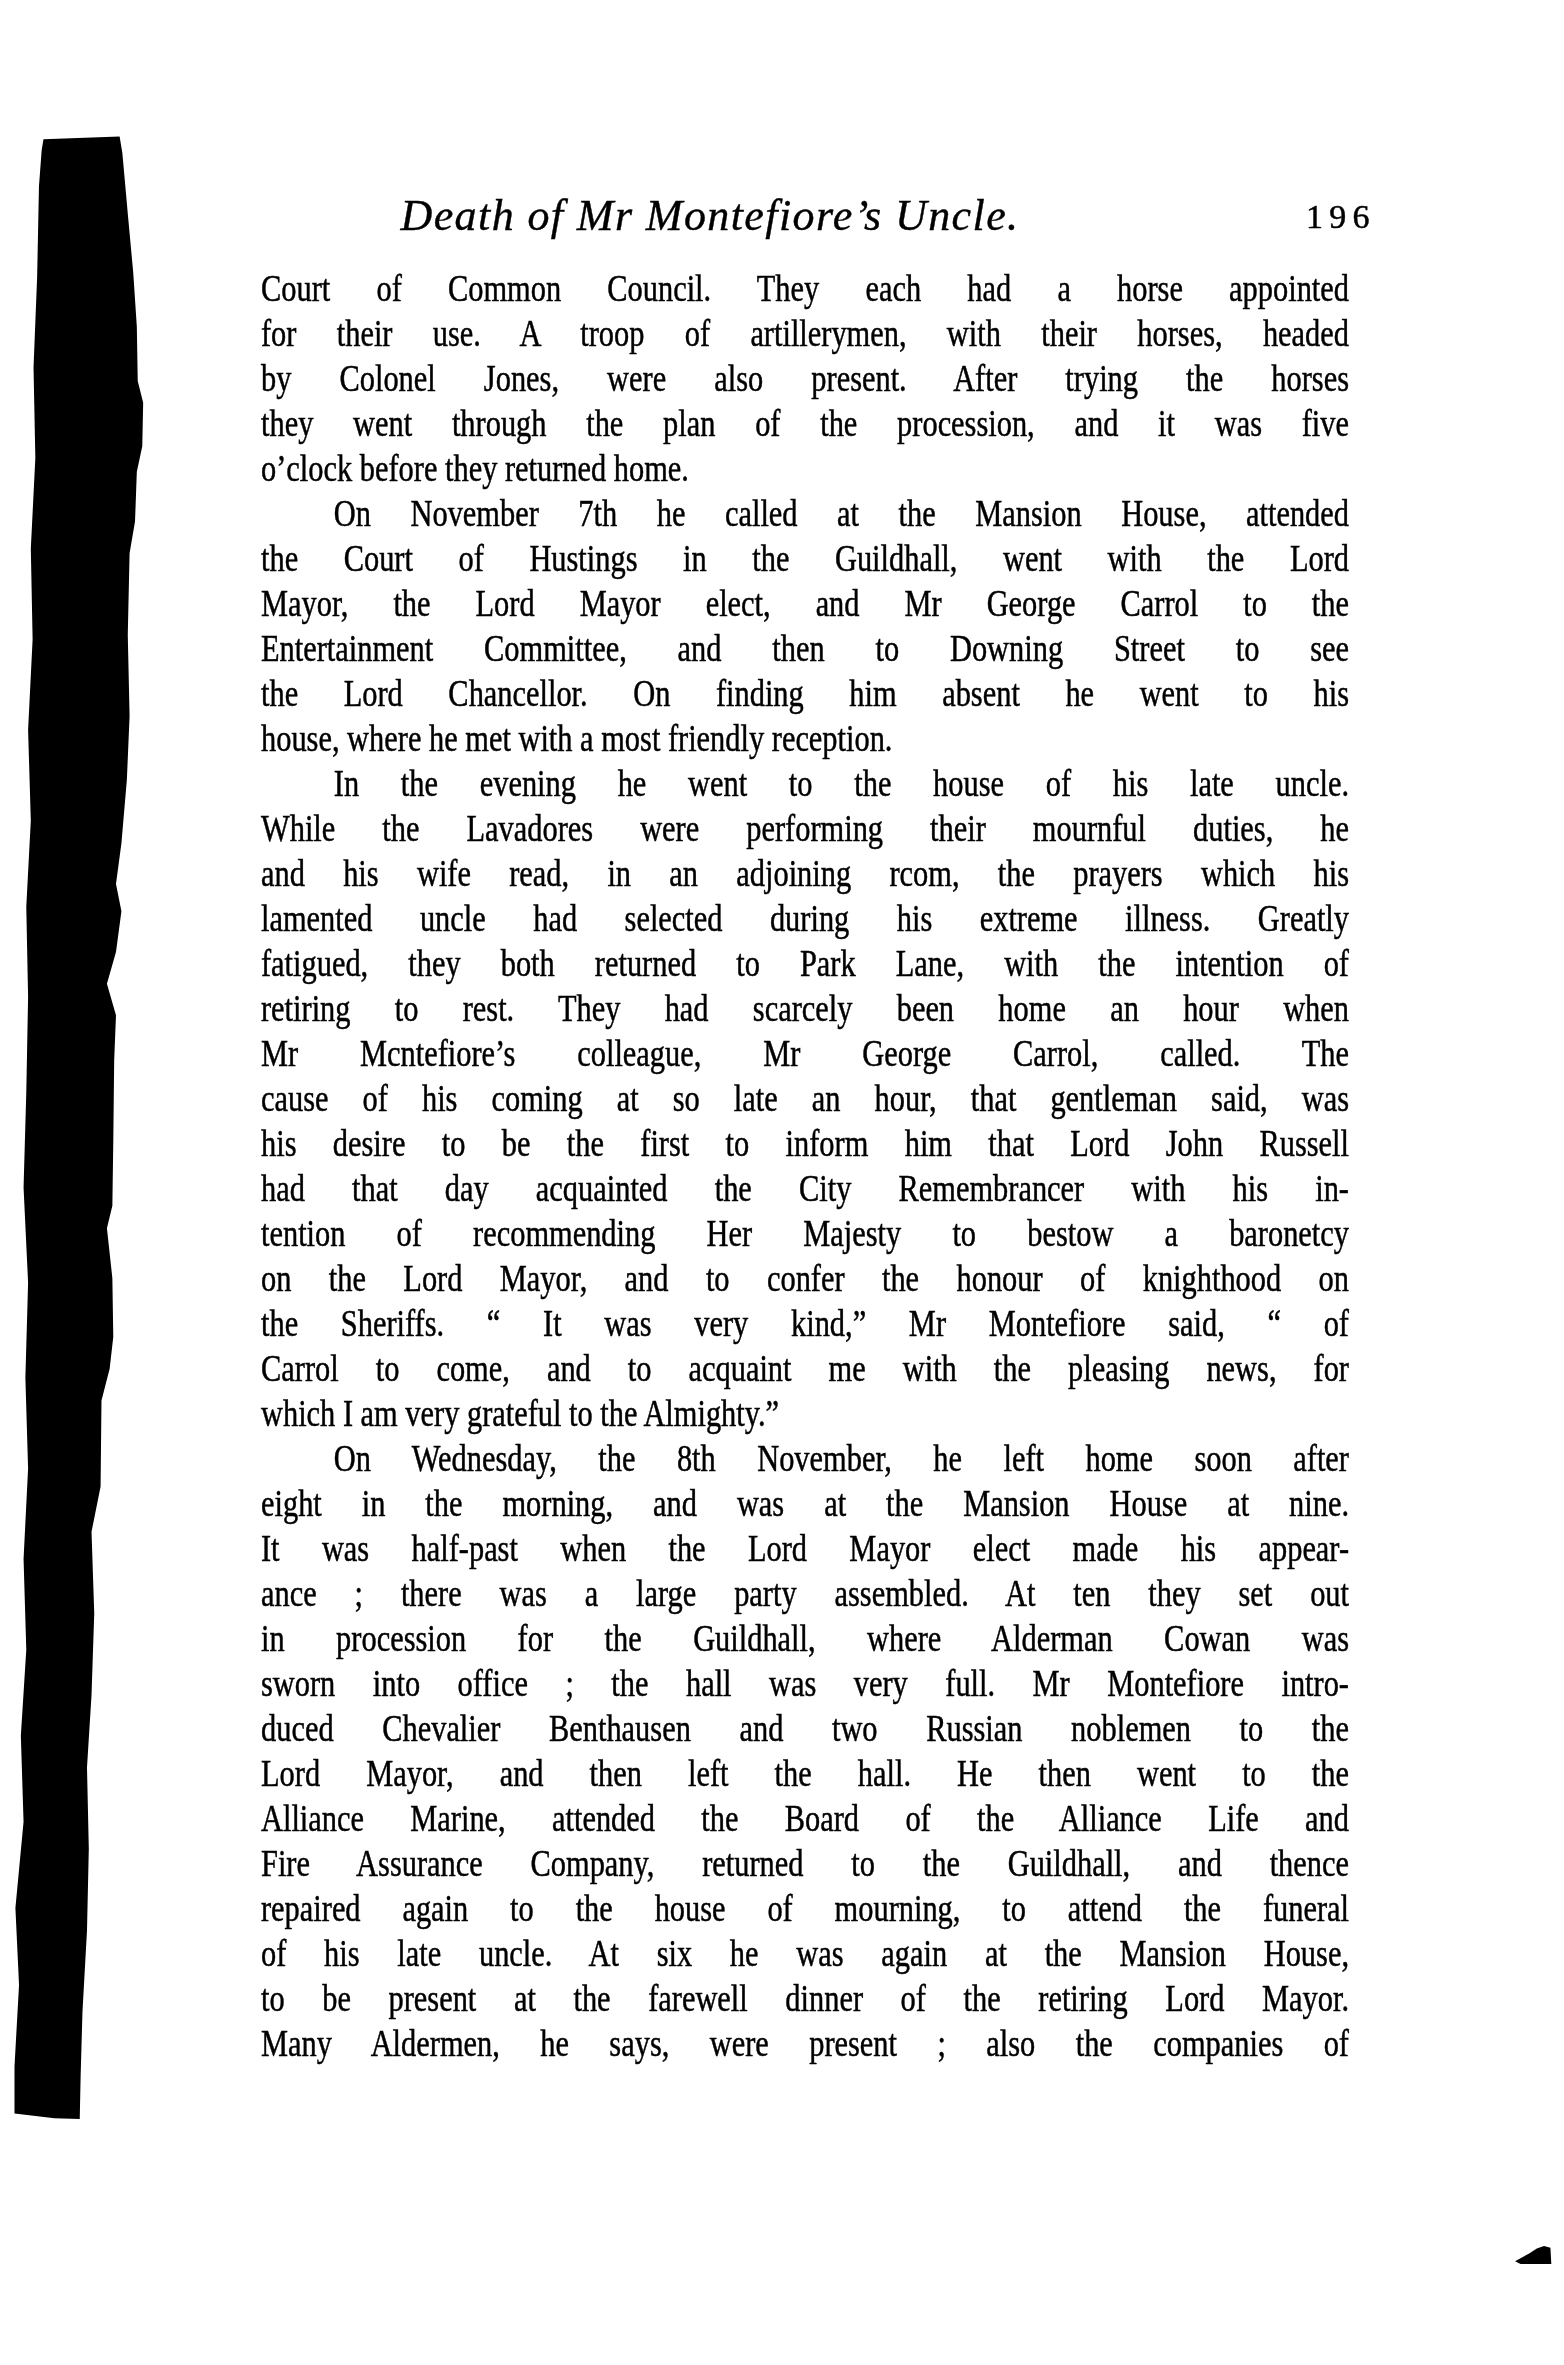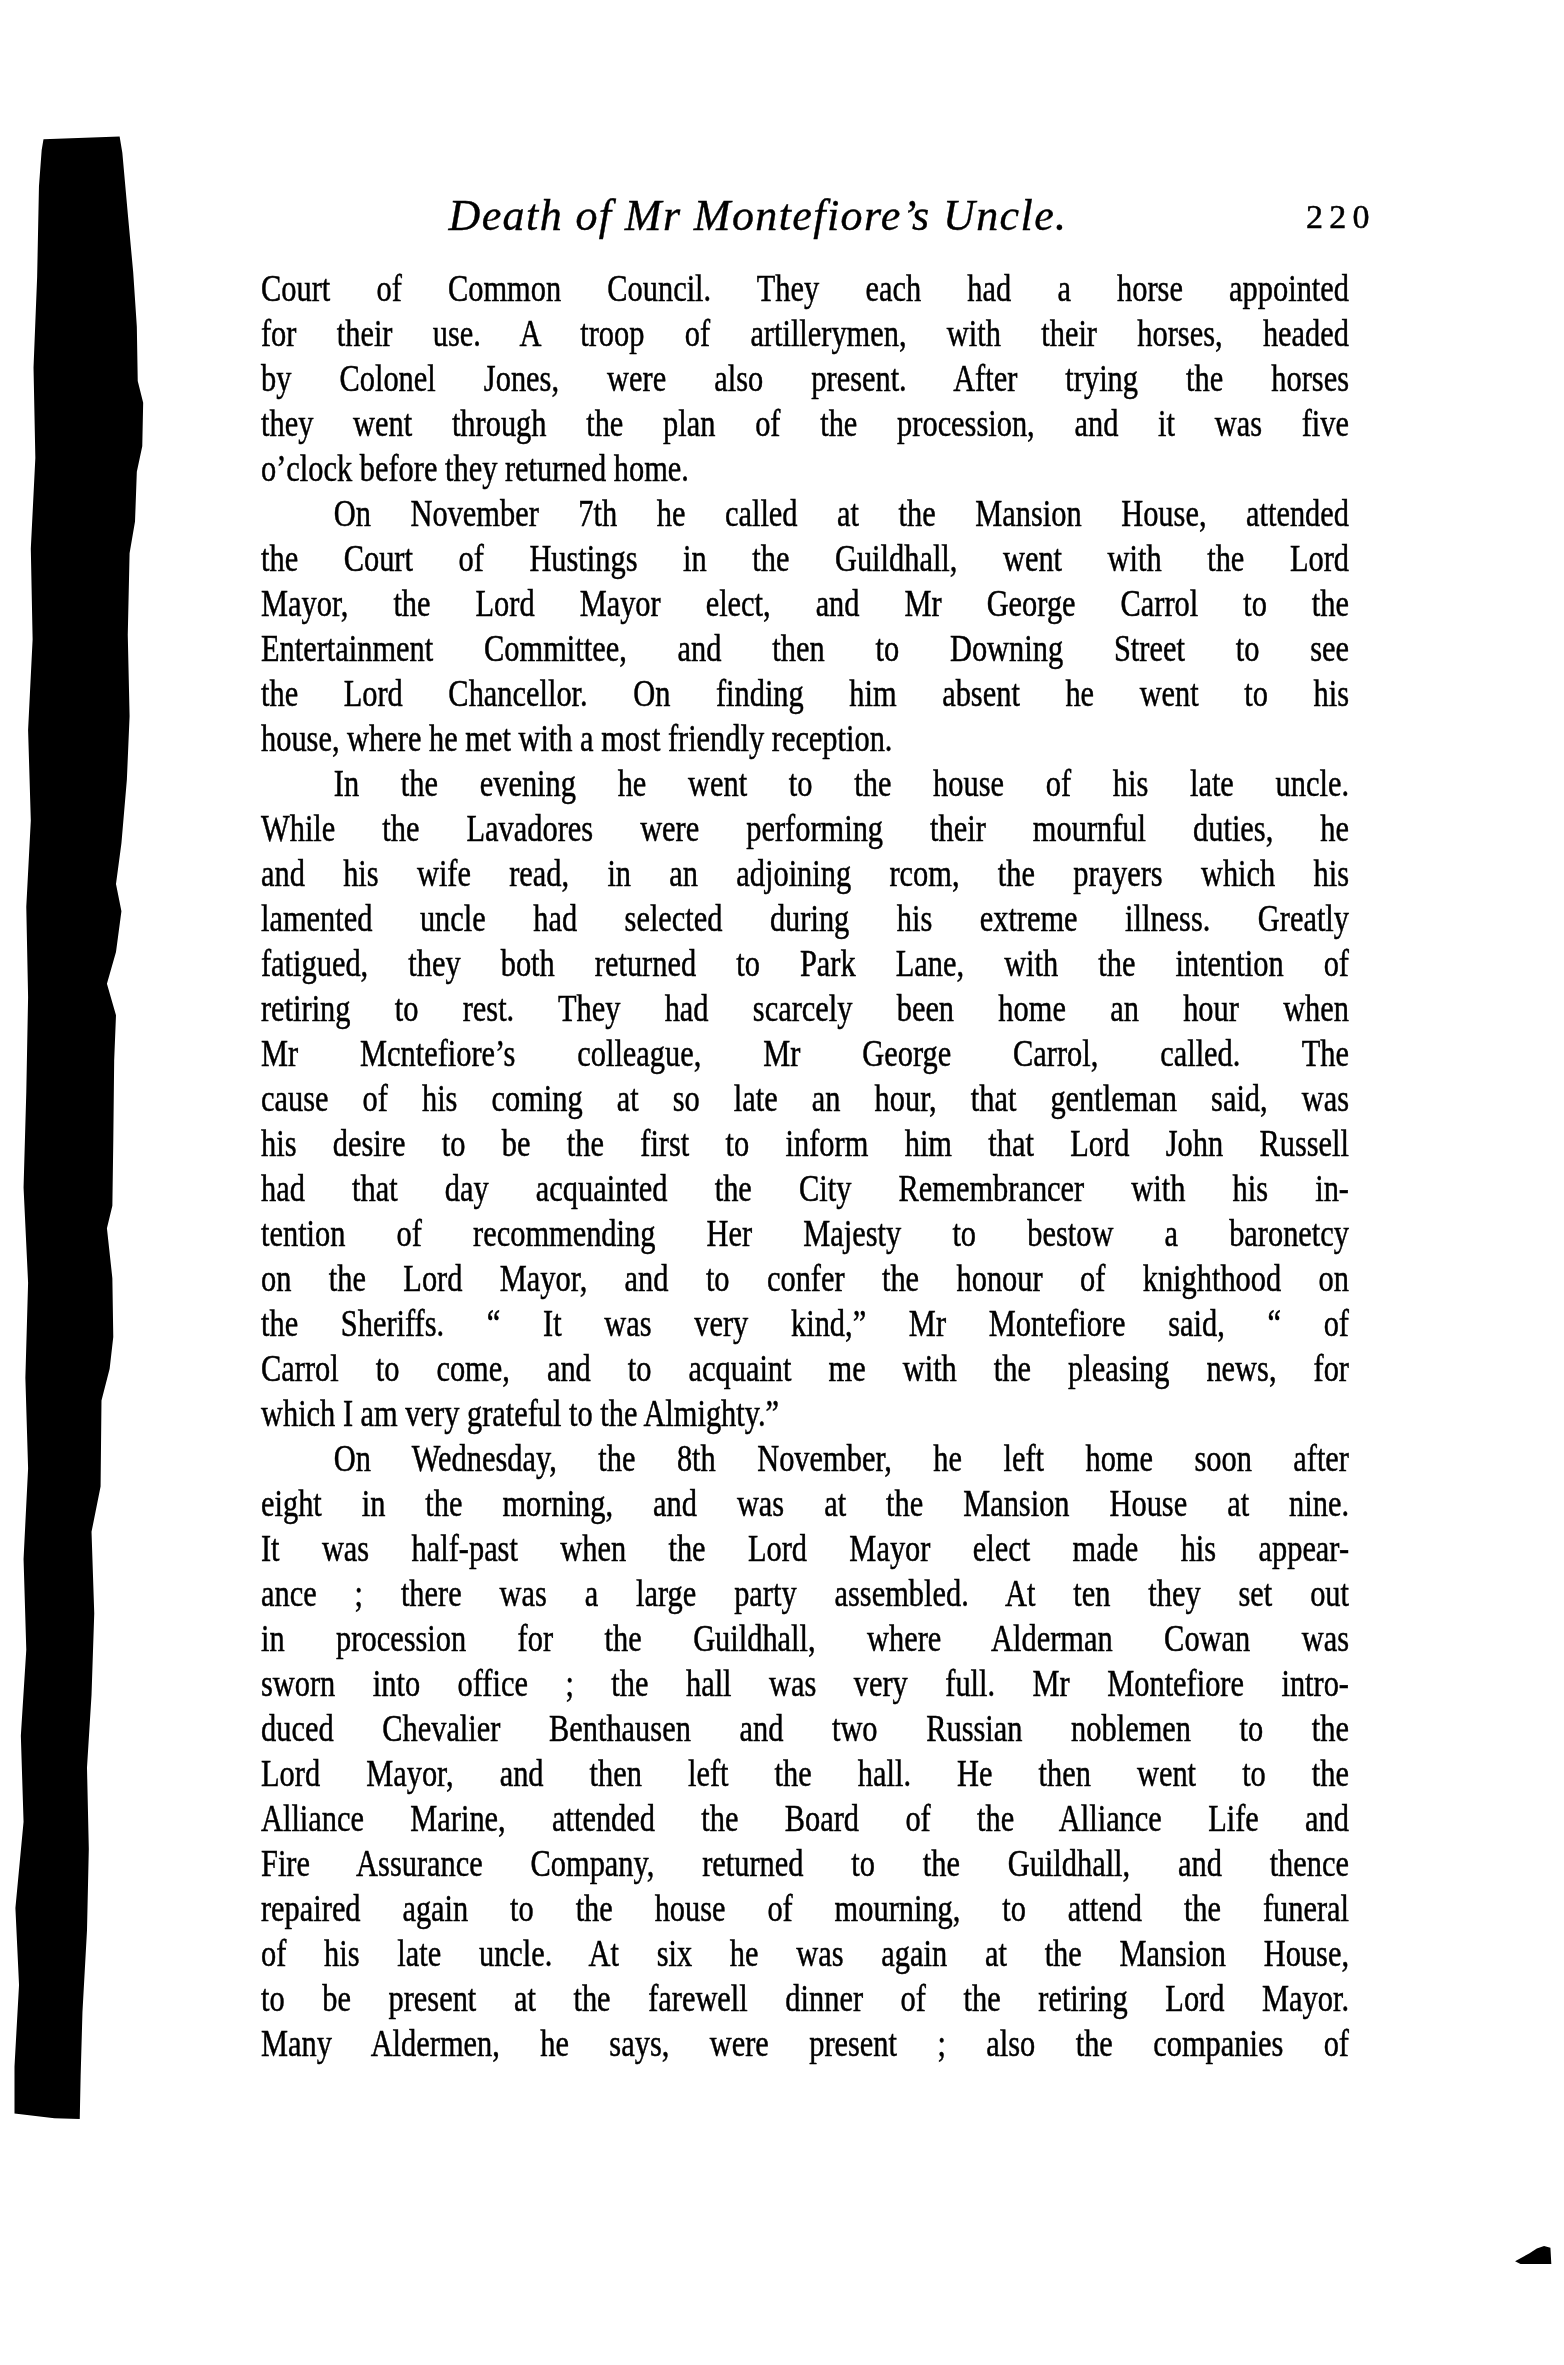--- a/index.html
+++ b/index.html
@@ -23,21 +23,20 @@
   }
   .running-head {
     position: absolute;
     top: 190px;
     left: 710px;
     transform: translateX(-50%);
     font-style: italic;
     font-size: 44px;
     letter-spacing: 1.4px;
     white-space: nowrap;
-    margin-left: 48px;
     -webkit-text-stroke: 0.4px currentColor;
   }
   .page-number {
     position: absolute;
     top: 198px;
     left: 1306px;
     font-size: 34px;
     letter-spacing: 6.3px;
     white-space: nowrap;
     -webkit-text-stroke: 0.5px currentColor;
@@ -77,21 +76,21 @@
       98,2040 96,2130 91,2220 89,2290 88,2338 60,2337 16,2332 16,2280 21,2190
       17,2105 26,2010 23,1915 29,1820 26,1720 31,1620 28,1520 31,1415 26,1310
       29,1205 31,1100 29,1000 34,905 31,805 36,705 34,605 39,505 37,405 41,305
       43,205 46,165"></polygon>
     <polygon fill="#000000" points="
       1672,2495 1688,2486 1696,2481 1704,2478 1711,2480 1712,2498 1678,2498"></polygon>
   </svg>
 
   <div class="running-head">Death of Mr Montefiore’s Uncle.</div>
 
-  <div class="page-number">220</div>
+  <div class="page-number">196</div>
 
   <div class="text-block">
       <div class="line">Court of Common Council.  They each had a horse appointed</div>
       <div class="line">for their use.  A troop of artillerymen, with their horses, headed</div>
       <div class="line">by Colonel Jones, were also present.  After trying the horses</div>
       <div class="line">they went through the plan of the procession, and it was five</div>
       <div class="line para-end">o’clock before they returned home.</div>
       <div class="line indent">On November 7th he called at the Mansion House, attended</div>
       <div class="line">the Court of Hustings in the Guildhall, went with the Lord</div>
       <div class="line">Mayor, the Lord Mayor elect, and Mr George Carrol to the</div>

